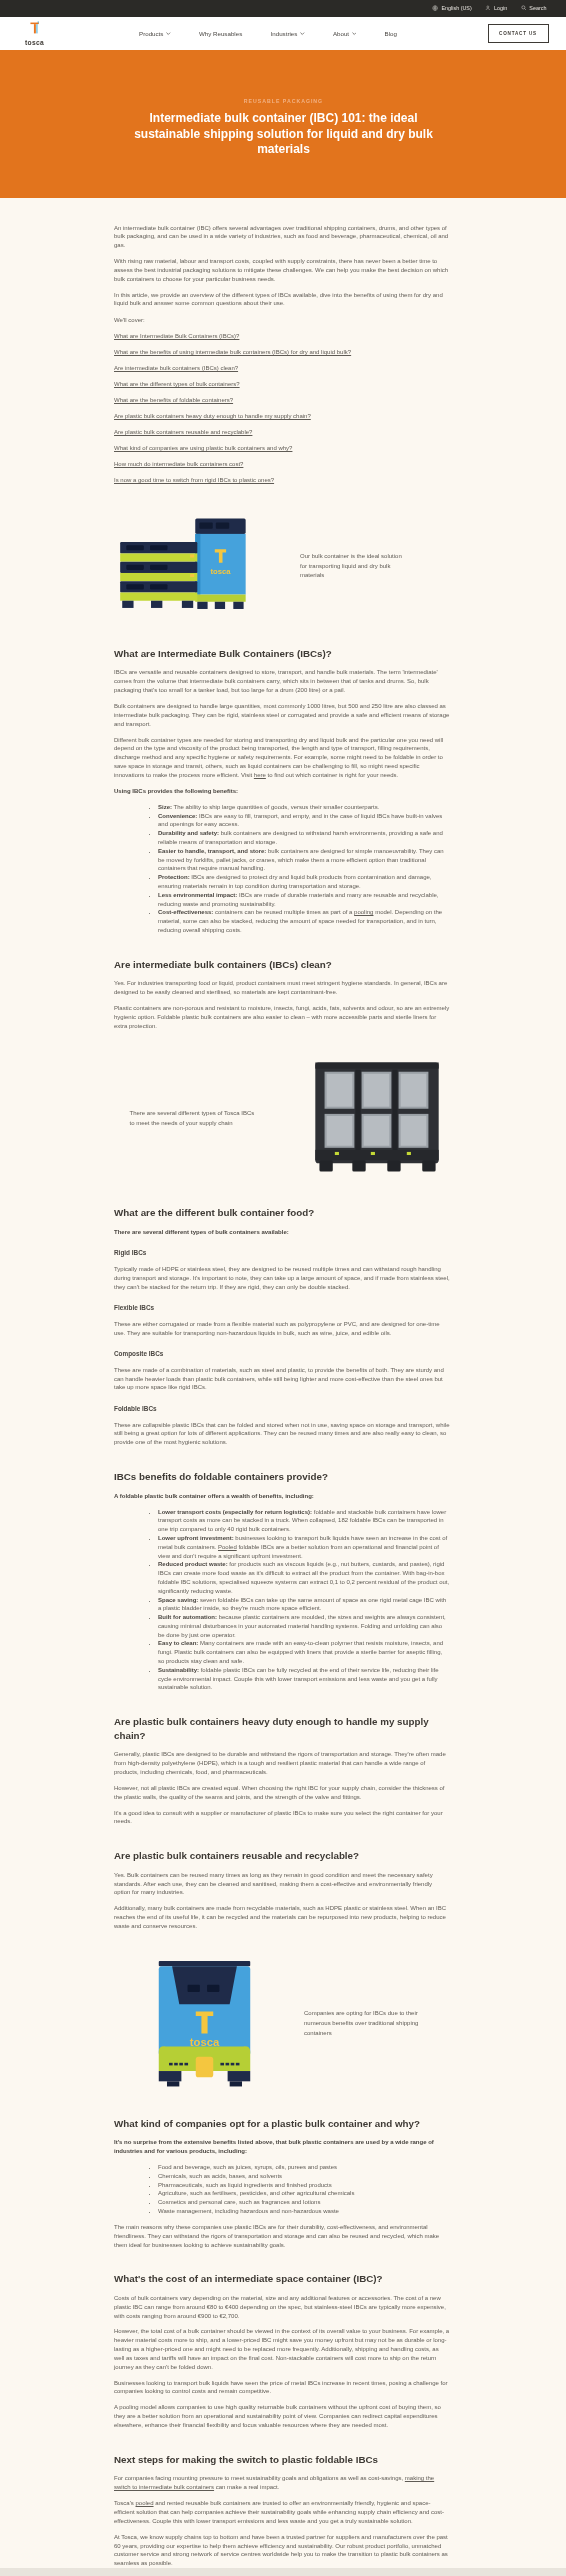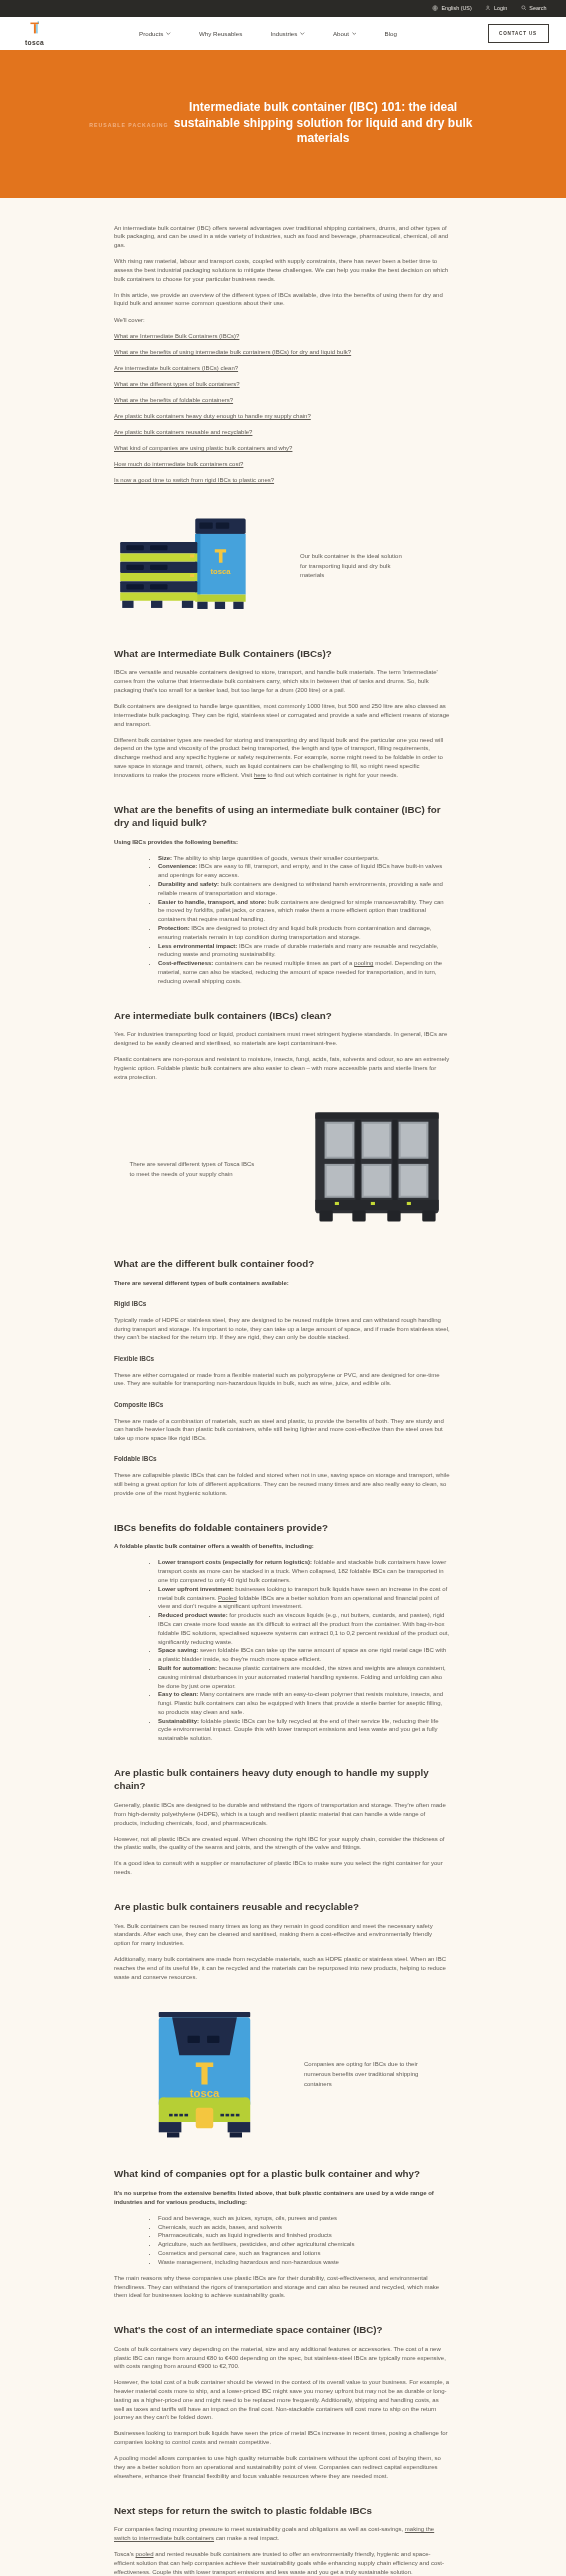--- a/index.html
+++ b/index.html
@@ -14,21 +14,21 @@
 
   
   .nav { height:33px; background:#ffffff; display:flex; align-items:center; padding:0 20.6px; position:relative; }
   .logo { display:flex; flex-direction:column; align-items:center; width:28px; }
   .logo .word { font-size:6.7px; font-weight:bold; color:#3e3a35; letter-spacing:0.3px; margin-top:0.5px; }
   .nav-links { position:absolute; left:139px; right:170px; display:flex; justify-content:space-between; align-items:center; }
   .nav-item { display:flex; align-items:center; gap:2.6px; font-size:6.2px; color:#4a4743; cursor:pointer; }
   .contact-btn { position:absolute; right:18.5px; top:7.2px; width:61px; height:19px; background:#fff; border:0.8px solid #3e3a35; color:#3e3a35; font-size:4.6px; font-weight:bold; letter-spacing:0.8px; display:flex; align-items:center; justify-content:center; cursor:pointer; }
 
   
-  .hero { height:148px; background:#e2741d; display:flex; flex-direction:row; align-items:center; justify-content:center; text-align:center; }
+  .hero { height:148px; background:#e2741d; display:flex; flex-direction:column; align-items:center; justify-content:center; text-align:center; }
   .hero .eyebrow { color:#f2b183; font-size:5.2px; letter-spacing:1px; font-weight:bold; margin-bottom:7.2px; margin-top:9.3px; }
   .hero h1 { color:#ffffff; font-size:12px; line-height:15.5px; font-weight:bold; width:309px; }
 
   
   .article { width:336px; margin-left:114px; padding-top:26px; color:#5f5b55; font-size:6px; line-height:8.8px; }
   .article p { margin-bottom:7.2px; }
   .article h2 { color:#3e3a35; font-size:9.8px; line-height:13.4px; font-weight:bold; margin-top:23px; margin-bottom:8.2px; }
   .lead { font-weight:bold; color:#4a4641; }
   .subhead { font-weight:bold; color:#4a4641; font-size:6.4px; margin-top:12.4px; margin-bottom:7.2px; }
   .article ul { margin:2.1px 0 7.2px; padding-left:44px; }
@@ -187,21 +187,20 @@
         </svg>
       </div>
       <div class="cap">Our bulk container is the ideal solution for transporting liquid and dry bulk materials</div>
     </div>
 
     <h2>What are Intermediate Bulk Containers (IBCs)?</h2>
     <p>IBCs are versatile and reusable containers designed to store, transport, and handle bulk materials. The term 'intermediate' comes from the volume that intermediate bulk containers carry, which sits in between that of tanks and drums. So, bulk packaging that's too small for a tanker load, but too large for a drum (200 litre) or a pail.</p>
     <p>Bulk containers are designed to handle large quantities, most commonly 1000 litres, but 500 and 250 litre are also classed as intermediate bulk packaging. They can be rigid, stainless steel or corrugated and provide a safe and efficient means of storage and transport.</p>
     <p><span>Different bulk container types are needed for storing and transporting dry and liquid bulk and the particular one you need will depend on the type and viscosity of the product being transported, the length and type of transport, filling requirements, discharge method and any specific hygiene or safety requirements. For example, some might need to be foldable in order to save space in storage and transit, others, such as liquid containers can be challenging to fill, so might need specific innovations to make the process more efficient. Visit </span><a class="inline-link">here</a><span> to find out which container is right for your needs.</span></p>
 
-    <h2>What are the benefits of using an intermediate bulk container (IBC) for dry and liquid bulk?</h2>
     <p class="lead">Using IBCs provides the following benefits:</p>
     <ul>
       <li><strong>Size:</strong><span> The ability to ship large quantities of goods, versus their smaller counterparts.</span></li>
       <li><strong>Convenience:</strong><span> IBCs are easy to fill, transport, and empty, and in the case of liquid IBCs have built-in valves and openings for easy access.</span></li>
       <li><strong>Durability and safety:</strong><span> bulk containers are designed to withstand harsh environments, providing a safe and reliable means of transportation and storage.</span></li>
       <li><strong>Easier to handle, transport, and store:</strong><span> bulk containers are designed for simple manoeuvrability. They can be moved by forklifts, pallet jacks, or cranes, which make them a more efficient option than traditional containers that require manual handling.</span></li>
       <li><strong>Protection:</strong><span> IBCs are designed to protect dry and liquid bulk products from contamination and damage, ensuring materials remain in top condition during transportation and storage.</span></li>
       <li><strong>Less environmental impact:</strong><span> IBCs are made of durable materials and many are reusable and recyclable, reducing waste and promoting sustainability.</span></li>
       <li><strong>Cost-effectiveness:</strong><span> containers can be reused multiple times as part of a </span><a class="inline-link">pooling</a><span> model. Depending on the material, some can also be stacked, reducing the amount of space needed for transportation, and in turn, reducing overall shipping costs.</span></li>
     </ul>
@@ -316,21 +315,21 @@
       <li>Waste management, including hazardous and non-hazardous waste</li>
     </ul>
     <p>The main reasons why these companies use plastic IBCs are for their durability, cost-effectiveness, and environmental friendliness. They can withstand the rigors of transportation and storage and can also be reused and recycled, which make them ideal for businesses looking to achieve sustainability goals.</p>
 
     <h2>What's the cost of an intermediate space container (IBC)?</h2>
     <p>Costs of bulk containers vary depending on the material, size and any additional features or accessories. The cost of a new plastic IBC can range from around €80 to €400 depending on the spec, but stainless-steel IBCs are typically more expensive, with costs ranging from around €900 to €2,700.</p>
     <p>However, the total cost of a bulk container should be viewed in the context of its overall value to your business. For example, a heavier material costs more to ship, and a lower-priced IBC might save you money upfront but may not be as durable or long-lasting as a higher-priced one and might need to be replaced more frequently. Additionally, shipping and handling costs, as well as taxes and tariffs will have an impact on the final cost. Non-stackable containers will cost more to ship on the return journey as they can't be folded down.</p>
     <p>Businesses looking to transport bulk liquids have seen the price of metal IBCs increase in recent times, posing a challenge for companies looking to control costs and remain competitive.</p>
     <p>A pooling model allows companies to use high quality returnable bulk containers without the upfront cost of buying them, so they are a better solution from an operational and sustainability point of view. Companies can redirect capital expenditures elsewhere, enhance their financial flexibility and focus valuable resources where they are needed most.</p>
 
-    <h2>Next steps for return the switch to plastic foldable IBCs</h2>
+    <h2>Next steps for making the switch to plastic foldable IBCs</h2>
     <p><span>For companies facing mounting pressure to meet sustainability goals and obligations as well as cost-savings, </span><a class="inline-link">making the switch to intermediate bulk containers</a><span> can make a real impact.</span></p>
     <p><span>Tosca's </span><a class="inline-link">pooled</a><span> and rented reusable bulk containers are trusted to offer an environmentally friendly, hygienic and space-efficient solution that can help companies achieve their sustainability goals while enhancing supply chain efficiency and cost-effectiveness. Couple this with lower transport emissions and less waste and you get a truly sustainable solution.</span></p>
     <p>At Tosca, we know supply chains top to bottom and have been a trusted partner for suppliers and manufacturers over the past 60 years, providing our expertise to help them achieve efficiency and sustainability. Our robust product portfolio, unmatched customer service and strong network of service centres worldwide help you to make the transition to plastic bulk containers as seamless as possible.</p>
 
   </div>
 
 </div>
 
 
 </body></html>

